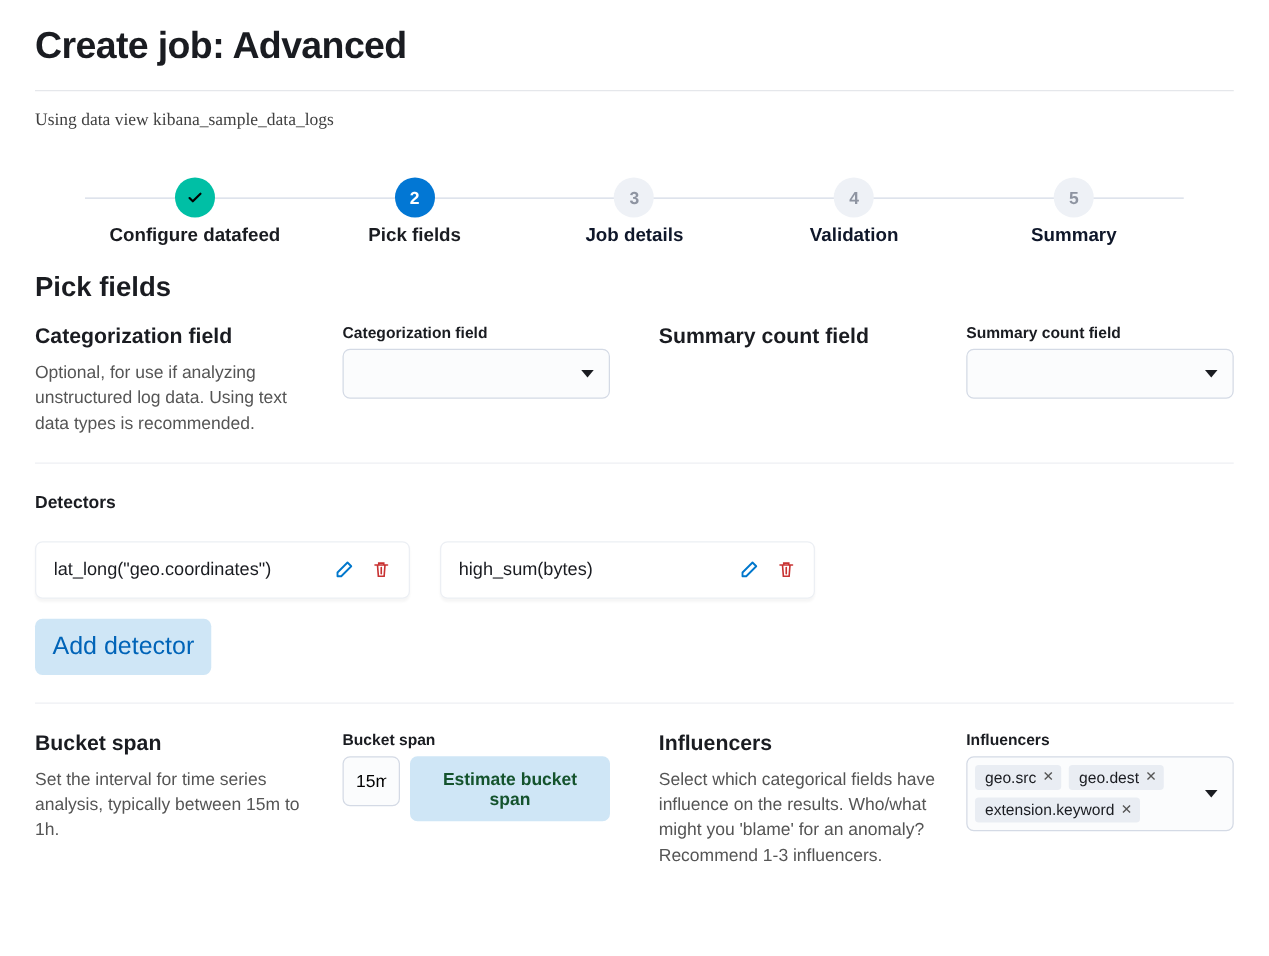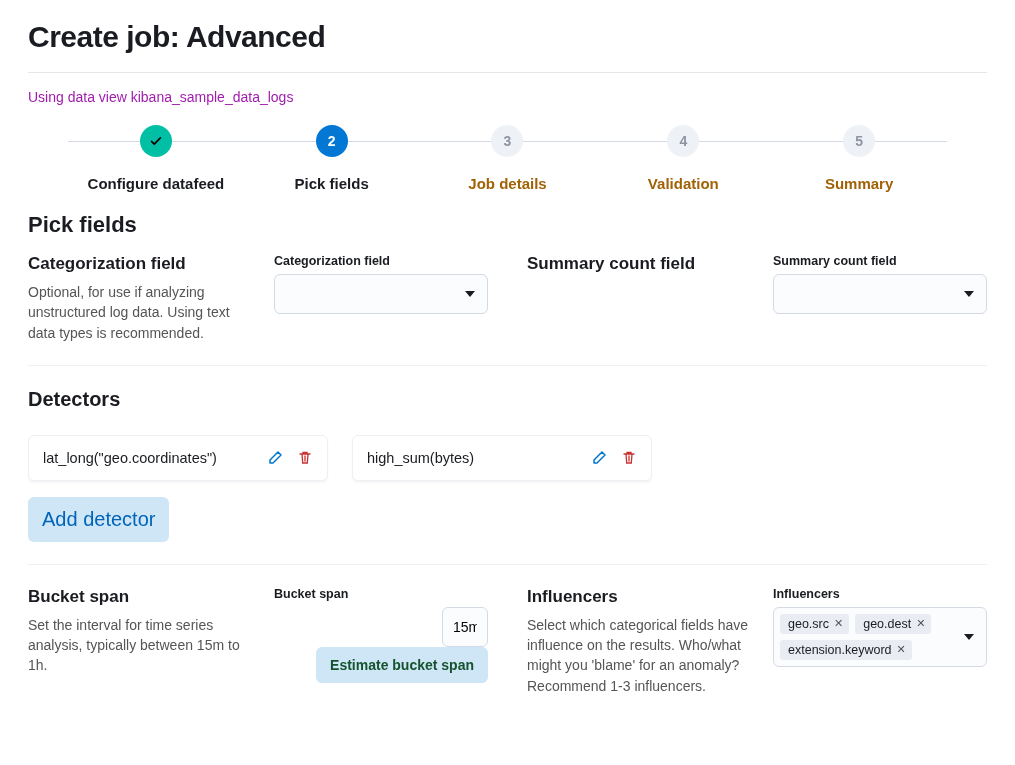--- a/index.html
+++ b/index.html
@@ -6,37 +6,37 @@
   body {
     margin: 0;
     padding: 20px 28px;
     font-family: -apple-system, BlinkMacSystemFont, "Segoe UI", Helvetica, Arial, sans-serif;
     color: #1a1c21;
     background: #fff;
     width: 1015px;
   }
   h1.page-title { font-size: 30px; font-weight: 700; margin: 0 0 18px 0; letter-spacing: -0.5px; }
   hr.divider { border: none; border-top: 1px solid #e5e7eb; margin: 0 0 16px 0; }
-  .dataview-line { font-size: 14px; color: #a21caf; margin-bottom: 20px; }
+  .dataview-line { font-size: 14px; color: #404040; margin-bottom: 37px; font-family: Liberation Serif, serif; }
 
   
   .stepper { display: flex; align-items: center; justify-content: space-between; margin: 0 40px 20px 40px; position: relative; }
   .step { display: flex; flex-direction: column; align-items: center; position: relative; flex: 1; }
   .step-line { position: absolute; top: 16px; left: 0; right: 0; height: 1px; background: #d3dae6; z-index: 0; }
   .step-circle {
     width: 32px; height: 32px; border-radius: 50%;
     display: flex; align-items: center; justify-content: center;
     font-size: 14px; font-weight: 600; z-index: 1; position: relative;
     background: #fff;
   }
   .step-circle.done { background: #00bfa5; color: #000; }
   .step-circle.current { background: #0277d4; color: #fff; }
   .step-circle.pending { background: #eef1f6; color: #8e94a1; }
-  .step-label { margin-top: 18px; font-size: 15px; font-weight: 700; }
-  .step-label.pending { color: #a16207; }
+  .step-label { margin-top: 6px; font-size: 15px; font-weight: 700; }
+  .step-label.pending { color: #0f172a; }
 
   h2.section-title { font-size: 22px; font-weight: 700; margin: 10px 0 16px 0; }
   h3.sub-title { font-size: 17px; font-weight: 700; margin: 0 0 8px 0; }
   .desc { font-size: 14px; color: #555; line-height: 1.45; margin: 0; }
   .desc a { color: #0077cc; text-decoration: none; }
   .col-l { width: 246px; padding-right: 20px; }
   .col-r { flex: 1; }
   .field-lab { font-size: 12.5px; font-weight: 700; margin-bottom: 6px; }
   .select-box {
     border: 1px solid #d4dae5; border-radius: 6px; background: #fbfcfd;
@@ -82,21 +82,21 @@
     padding: 6px 34px 6px 6px; position: relative; min-height: 40px;
     display: flex; flex-wrap: wrap; gap: 6px; align-items: center;
   }
   .pill {
     background: #e9edf3; border-radius: 3px; padding: 3px 6px 3px 8px;
     font-size: 12.5px; display: inline-flex; align-items: center; gap: 5px;
   }
   .pill-x { font-size: 11px; color: #555; cursor: pointer; }
   .pill-box .chev { position: absolute; right: 12px; top: 50%; transform: translateY(-50%); }
 
-  .bucket-row { display:flex; align-items:flex-end;flex-direction:column; }
+  .bucket-row { display:flex; align-items:flex-start; }
 </style>
 </head>
 <body>
 
 
 
 <h1 class="page-title">Create job: Advanced</h1>
 <hr class="divider">
 
 <div class="dataview-line">Using data view kibana_sample_data_logs</div>
@@ -161,21 +161,21 @@
         <span class="chev-down"></span>
       </div>
     </div>
   </div>
 
 </div>
 
 <div class="sep"></div>
 
 
-<h3 class="sub-title" style="font-size:20px;">Detectors</h3>
+<h3 class="sub-title" style="font-size:14px;">Detectors</h3>
 <div style="height:16px"></div>
 <div class="detectors-row">
     <div class="detector-card">
       <span>lat_long("geo.coordinates")</span>
       <div class="detector-actions">
         <button class="icon-btn">
           <svg width="16" height="16" viewBox="0 0 16 16">
             <path d="M11 2l3 3-8 8H3v-3l8-8z" fill="none" stroke="#0077cc" stroke-width="1.5" stroke-linejoin="round"></path>
           </svg>
         </button>

